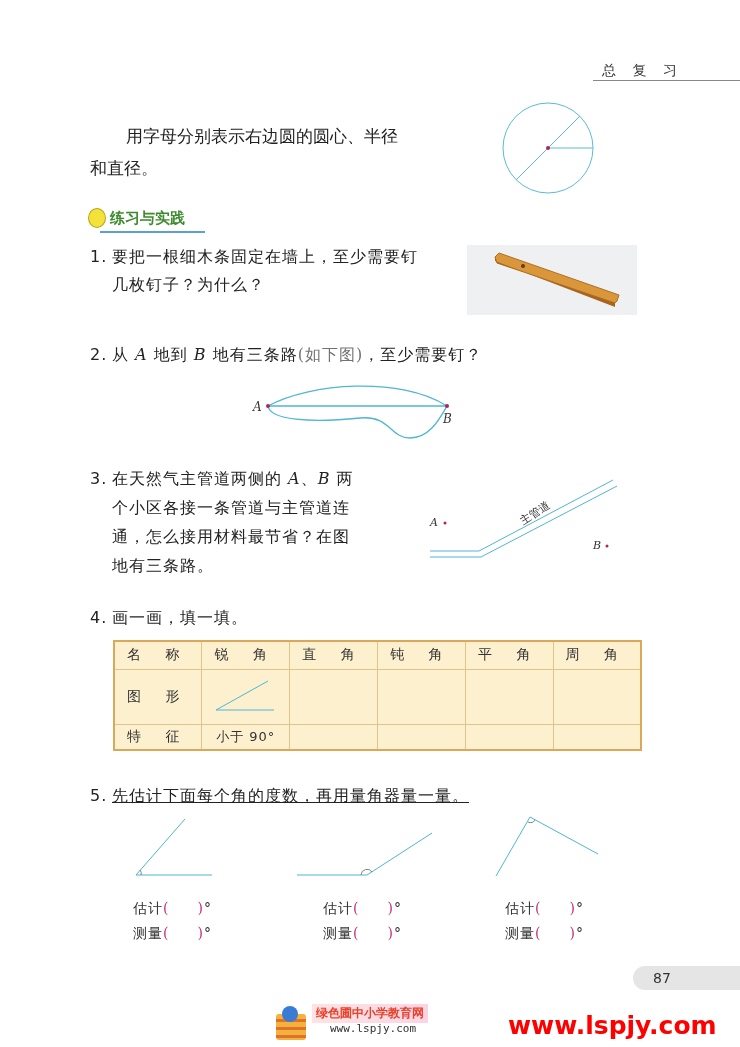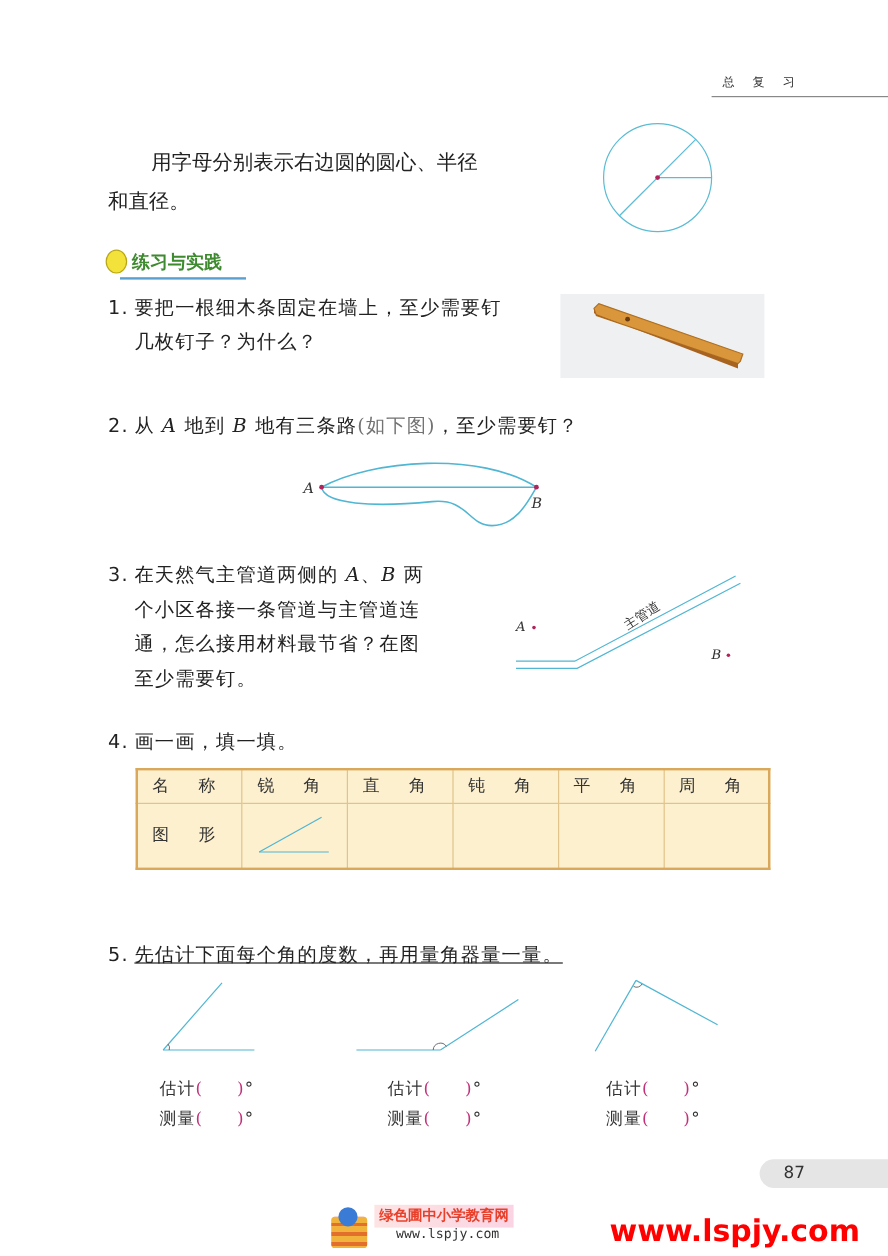--- a/index.html
+++ b/index.html
@@ -2,21 +2,21 @@
 <html><head>
 <meta charset="utf-8">
 <style>
   * { margin: 0; padding: 0; box-sizing: border-box; }
   body {
     width: 740px; height: 1047px; background: #ffffff; position: relative; overflow: hidden;
     font-family: "DejaVu Serif", "Liberation Serif", serif; color: #222;
   }
   .abs { position: absolute; }
   .header-title {
-    left: 602px; top: 62px; font-size: 10px; letter-spacing: 6px; color: #333;
+    left: 602px; top: 62px; font-size: 14px; letter-spacing: 6px; color: #333;
   }
   .header-line { left: 593px; top: 80px; width: 147px; height: 1px; background: #888; }
   .intro { left: 90px; top: 120px; width: 360px; font-size: 17px; line-height: 32px; color: #222; }
   .intro .indent { display: inline-block; width: 36px; }
   .section-head { left: 88px; top: 205px; height: 26px; display: flex; align-items: center; }
   .section-head .chick {
     width: 18px; height: 20px; border-radius: 50%; background: #f3e23a; border: 1px solid #b9a616; margin-right: 4px; position: relative;
   }
   .section-head .label { font-family: "DejaVu Sans", sans-serif; font-size: 15px; color: #3e8a2e; font-weight: bold; }
   .section-underline { left: 100px; top: 231px; width: 105px; height: 2px; background: #5aa0d0; }
@@ -107,21 +107,21 @@
   <circle cx="18" cy="28" r="2" fill="#b0245e"></circle>
   <circle cx="197" cy="28" r="2" fill="#b0245e"></circle>
   <text x="3" y="33" font-size="12" font-style="italic" font-family="DejaVu Serif, serif" fill="#333">A</text>
   <text x="193" y="45" font-size="12" font-style="italic" font-family="DejaVu Serif, serif" fill="#333">B</text>
 </svg>
 
 <div class="abs q q3">
   <span class="num">3.</span><span>在天然气主管道两侧的 </span><span class="ital">A</span><span>、</span><span class="ital">B</span><span> 两</span><br>
   <span class="cont">个小区各接一条管道与主管道连</span><br>
   <span class="cont">通，怎么接用材料最节省？在图</span><br>
-  <span class="cont">至少需要钉。</span>
+  <span class="cont">地有三条路。</span>
 </div>
 <svg style="left:425px;top:475px;" width="200" height="90" viewBox="0 0 200 90">
   <polyline points="5,76 54,76 188,5" fill="none" stroke="#4fb6d3" stroke-width="1"></polyline>
   <polyline points="5,82 56,82 192,11" fill="none" stroke="#4fb6d3" stroke-width="1"></polyline>
   <text x="0" y="0" font-size="11" font-family="DejaVu Serif, serif" fill="#333" transform="translate(98,50) rotate(-33)">主管道</text>
   <text x="5" y="51" font-size="11" font-style="italic" font-family="DejaVu Serif, serif" fill="#333">A</text>
   <circle cx="20" cy="48" r="1.5" fill="#b0245e"></circle>
   <text x="168" y="74" font-size="11" font-style="italic" font-family="DejaVu Serif, serif" fill="#333">B</text>
   <circle cx="182" cy="71" r="1.5" fill="#b0245e"></circle>
 </svg>
@@ -145,20 +145,28 @@
       <svg width="70" height="40" style="left:10px;top:8px;" viewBox="0 0 70 40">
         <line x1="4" y1="32" x2="56" y2="3" stroke="#4fb6d3" stroke-width="1"></line>
         <line x1="4" y1="32" x2="62" y2="32" stroke="#4fb6d3" stroke-width="1"></line>
       </svg>
     </td>
     <td></td>
     <td></td>
     <td></td>
     <td></td>
   </tr>
+  <tr class="r2">
+    <td>特 征</td>
+    <td class="feat">小于 90°</td>
+    <td class="feat"></td>
+    <td class="feat"></td>
+    <td class="feat"></td>
+    <td class="feat"></td>
+  </tr>
 </tbody>
   </table>
 
 <div class="abs q q5">
   <span class="num">5.</span><span>先估计下面每个角的度数，再用量角器量一量。</span>
 </div>
 
 <svg style="left:132px;top:815px;" width="90" height="65" viewBox="0 0 90 65">
   <line x1="4" y1="60" x2="53" y2="4" stroke="#4fb6d3" stroke-width="1"></line>
   <line x1="4" y1="60" x2="80" y2="60" stroke="#4fb6d3" stroke-width="1"></line>

